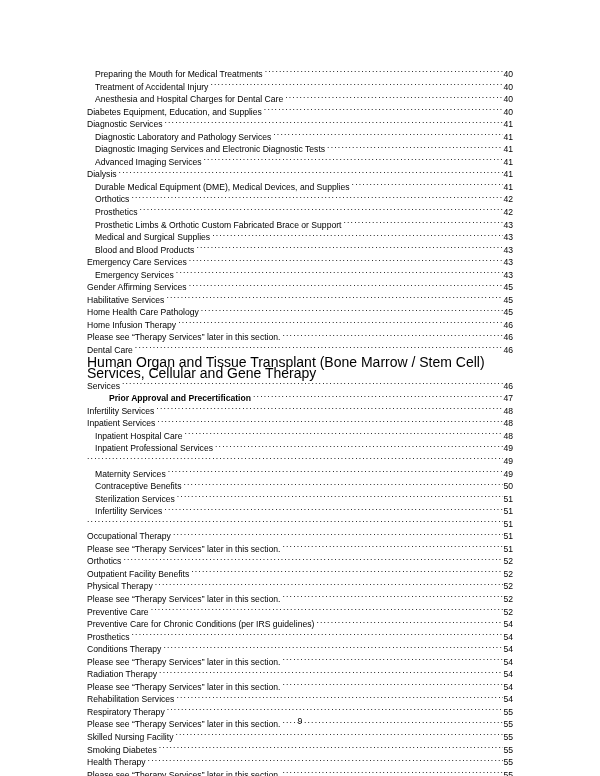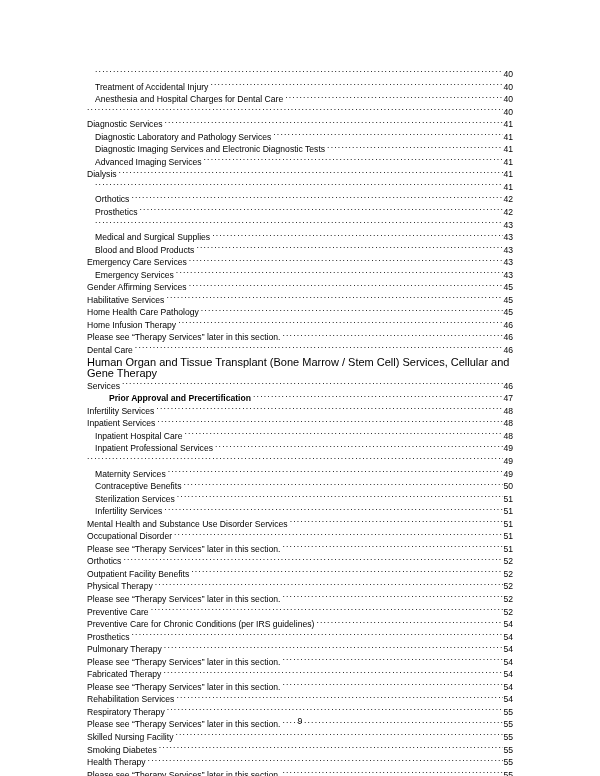--- a/index.html
+++ b/index.html
@@ -54,52 +54,54 @@
     text-align: right;
     padding-left: 0px;
   }
   .toc-row.lvl1 { padding-left: 8px; }
   .toc-row.lvl3 { padding-left: 22px; }
   .toc-row.bold .title { font-weight: bold; }
   
   .toc-row.wrap-head {
     display: block;
     white-space: normal;
-    font-size: 11px;
+    font-size: 14px;
     line-height: 11.55px;
   }
   #folio {
     position: absolute;
     top: 716px;
     left: 0;
     width: 600px;
     text-align: center;
     font-size: 8.6px;
     font-family: "Liberation Sans", sans-serif;
   }
 </style>
 </head>
 <body>
 
 <div id="toc">
     <div class="toc-row lvl1">
+      <span class="title">Preparing the Mouth for Medical Treatments</span>
       <span class="leader"></span>
       <span class="pg">40</span>
     </div>
     <div class="toc-row lvl1">
       <span class="title">Treatment of Accidental Injury</span>
       <span class="leader"></span>
       <span class="pg">40</span>
     </div>
     <div class="toc-row lvl1">
       <span class="title">Anesthesia and Hospital Charges for Dental Care</span>
       <span class="leader"></span>
       <span class="pg">40</span>
     </div>
     <div class="toc-row lvl0">
+      <span class="title">Diabetes Equipment, Education, and Supplies</span>
       <span class="leader"></span>
       <span class="pg">40</span>
     </div>
     <div class="toc-row lvl0">
       <span class="title">Diagnostic Services</span>
       <span class="leader"></span>
       <span class="pg">41</span>
     </div>
     <div class="toc-row lvl1">
       <span class="title">Diagnostic Laboratory and Pathology Services</span>
@@ -115,34 +117,36 @@
       <span class="title">Advanced Imaging Services</span>
       <span class="leader"></span>
       <span class="pg">41</span>
     </div>
     <div class="toc-row lvl0">
       <span class="title">Dialysis</span>
       <span class="leader"></span>
       <span class="pg">41</span>
     </div>
     <div class="toc-row lvl1">
+      <span class="title">Durable Medical Equipment (DME), Medical Devices, and Supplies</span>
       <span class="leader"></span>
       <span class="pg">41</span>
     </div>
     <div class="toc-row lvl1">
       <span class="title">Orthotics</span>
       <span class="leader"></span>
       <span class="pg">42</span>
     </div>
     <div class="toc-row lvl1">
       <span class="title">Prosthetics</span>
       <span class="leader"></span>
       <span class="pg">42</span>
     </div>
     <div class="toc-row lvl1">
+      <span class="title">Prosthetic Limbs &amp; Orthotic Custom Fabricated Brace or Support</span>
       <span class="leader"></span>
       <span class="pg">43</span>
     </div>
     <div class="toc-row lvl1">
       <span class="title">Medical and Surgical Supplies</span>
       <span class="leader"></span>
       <span class="pg">43</span>
     </div>
     <div class="toc-row lvl1">
       <span class="title">Blood and Blood Products</span>
@@ -238,26 +242,25 @@
       <span class="title">Sterilization Services</span>
       <span class="leader"></span>
       <span class="pg">51</span>
     </div>
     <div class="toc-row lvl1">
       <span class="title">Infertility Services</span>
       <span class="leader"></span>
       <span class="pg">51</span>
     </div>
     <div class="toc-row lvl0">
-      <span class="title">Mental Health and Substance Use Disorder Services</span>
-      <span class="leader"></span>
-      <span class="pg">51</span>
-    </div>
-    <div class="toc-row lvl0">
-      <span class="title">Occupational Disorder</span>
+      <span class="leader"></span>
+      <span class="pg">51</span>
+    </div>
+    <div class="toc-row lvl0">
+      <span class="title">Occupational Therapy</span>
       <span class="leader"></span>
       <span class="pg">51</span>
     </div>
     <div class="toc-row lvl0">
       <span class="title">Please see “Therapy Services” later in this section.</span>
       <span class="leader"></span>
       <span class="pg">51</span>
     </div>
     <div class="toc-row lvl0">
       <span class="title">Orthotics</span>
@@ -288,31 +291,31 @@
       <span class="title">Preventive Care for Chronic Conditions (per IRS guidelines)</span>
       <span class="leader"></span>
       <span class="pg">54</span>
     </div>
     <div class="toc-row lvl0">
       <span class="title">Prosthetics</span>
       <span class="leader"></span>
       <span class="pg">54</span>
     </div>
     <div class="toc-row lvl0">
-      <span class="title">Pulmonary Therapy</span>
-      <span class="leader"></span>
-      <span class="pg">54</span>
-    </div>
-    <div class="toc-row lvl0">
-      <span class="title">Please see “Therapy Services” later in this section.</span>
-      <span class="leader"></span>
-      <span class="pg">54</span>
-    </div>
-    <div class="toc-row lvl0">
-      <span class="title">Fabricated Therapy</span>
+      <span class="title">Conditions Therapy</span>
+      <span class="leader"></span>
+      <span class="pg">54</span>
+    </div>
+    <div class="toc-row lvl0">
+      <span class="title">Please see “Therapy Services” later in this section.</span>
+      <span class="leader"></span>
+      <span class="pg">54</span>
+    </div>
+    <div class="toc-row lvl0">
+      <span class="title">Radiation Therapy</span>
       <span class="leader"></span>
       <span class="pg">54</span>
     </div>
     <div class="toc-row lvl0">
       <span class="title">Please see “Therapy Services” later in this section.</span>
       <span class="leader"></span>
       <span class="pg">54</span>
     </div>
     <div class="toc-row lvl0">
       <span class="title">Rehabilitation Services</span>

